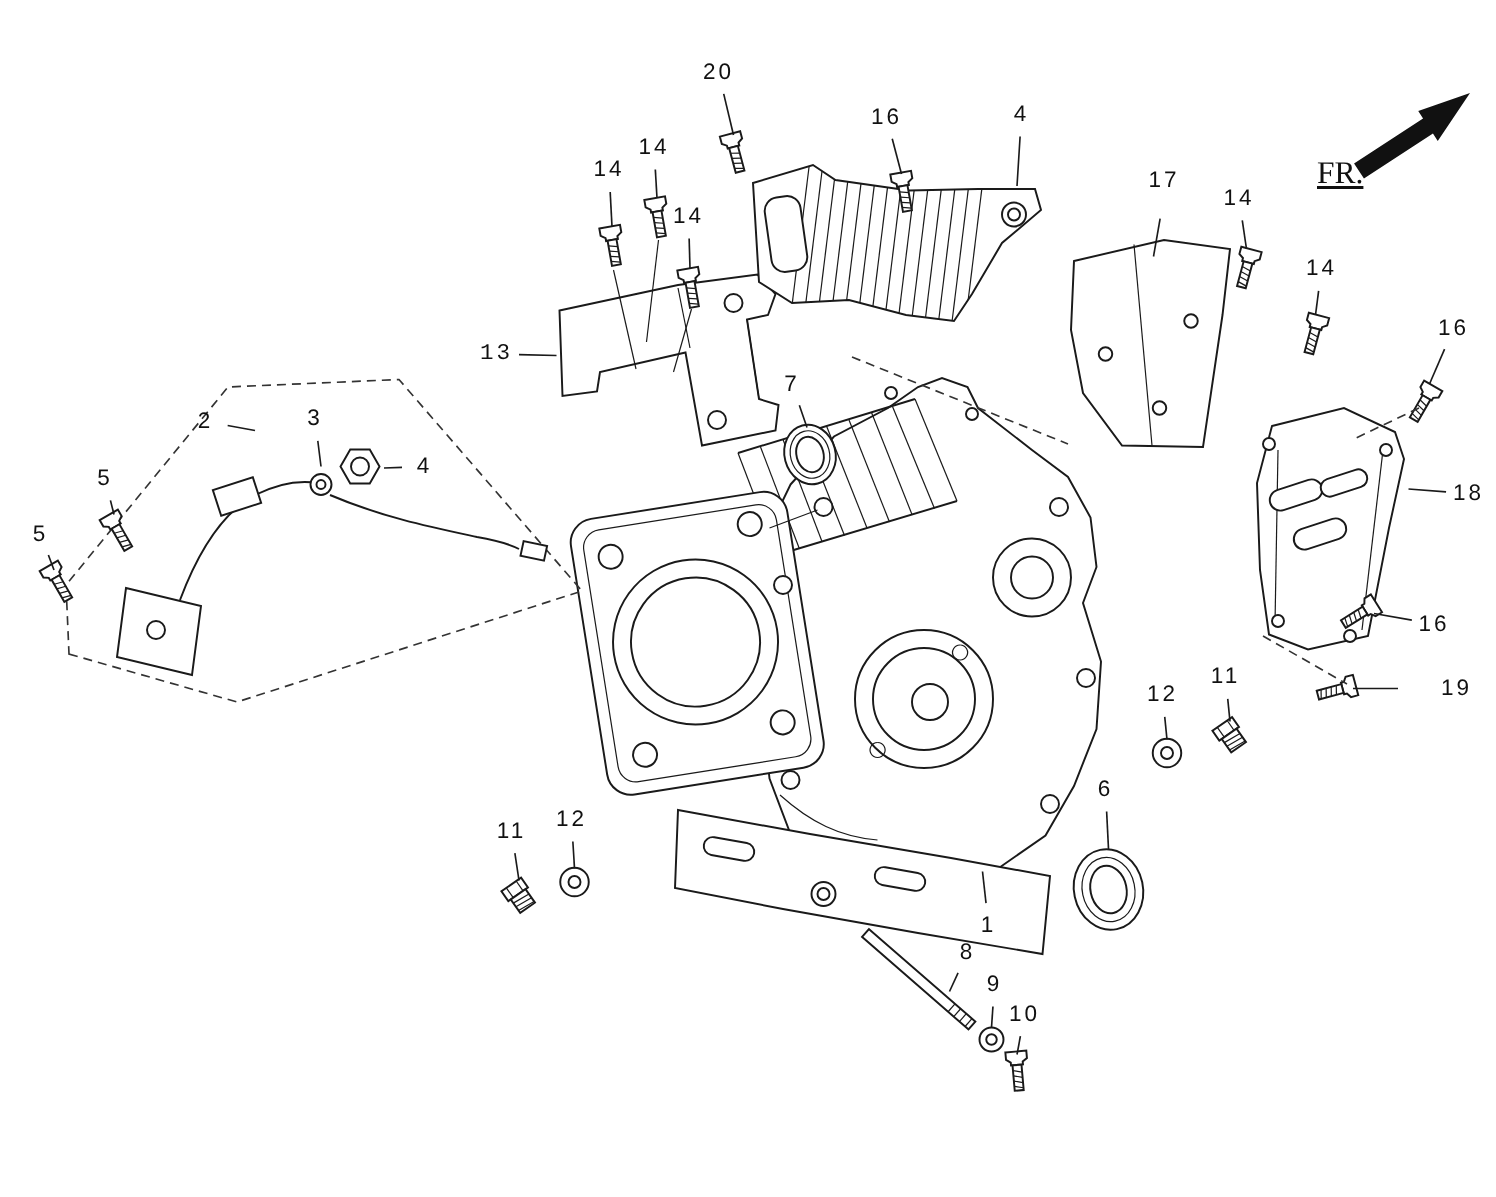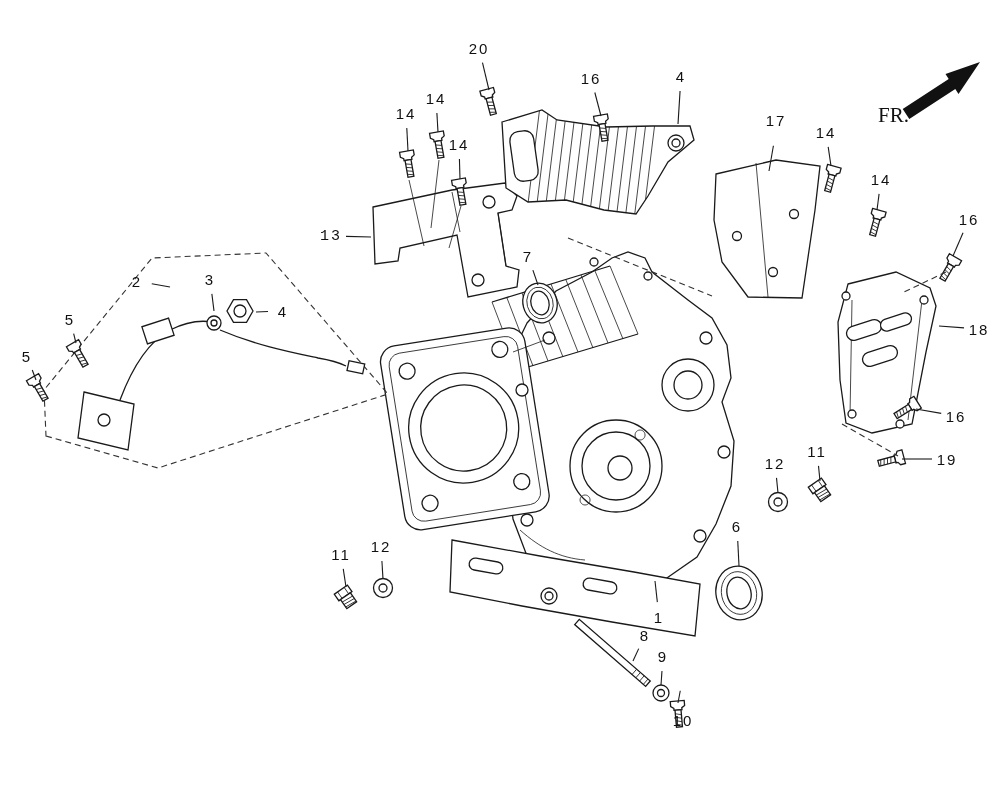--- a/index.html
+++ b/index.html
@@ -2,21 +2,21 @@
 <html><head>
 <meta charset="utf-8">
 <style>
   html,body{margin:0;padding:0;background:#fff;}
   .stage{position:relative;width:997px;height:798px;background:#ffffff;overflow:hidden;
          font-family:"Liberation Sans",sans-serif;}
   .stage svg{position:absolute;left:0;top:0;}
   .callout{position:absolute;transform:translate(-50%,-50%);font-size:15px;color:#111;
            letter-spacing:2px;white-space:nowrap;user-select:none;}
   .fr-label{position:absolute;left:878px;top:103px;font-family:"Liberation Serif",serif;
-            font-size:21px;color:#111;}
+            font-size:21px;color:#111;text-decoration:underline;}
   .ln{stroke:#1a1a1a;stroke-width:1.3;fill:none;}
   .fw{stroke:#1a1a1a;stroke-width:1.3;fill:#ffffff;}
   .thin{stroke:#1a1a1a;stroke-width:0.8;fill:none;}
   .dash{stroke:#333;stroke-width:1.1;fill:none;stroke-dasharray:6 4;}
   .leader{stroke:#1a1a1a;stroke-width:1.1;fill:none;}
   .solid{fill:#111;stroke:none;}
 </style>
 </head>
 <body>
 
@@ -289,25 +289,25 @@
       <div class="callout" style="left: 969px; top: 219px;">16</div>
       <div class="callout" style="left: 331px; top: 236px; font-family: Liberation Mono, monospace;">13</div>
       <div class="callout" style="left: 528px; top: 256px;">7</div>
       <div class="callout" style="left: 137px; top: 281px;">2</div>
       <div class="callout" style="left: 210px; top: 279px;">3</div>
       <div class="callout" style="left: 283px; top: 311px;">4</div>
       <div class="callout" style="left: 70px; top: 319px;">5</div>
       <div class="callout" style="left: 27px; top: 356px;">5</div>
       <div class="callout" style="left: 979px; top: 329px;">18</div>
       <div class="callout" style="left: 956px; top: 416px;">16</div>
-      <div class="callout" style="left: 947px; top: 459px;">19</div>
+      <div class="callout" style="left: 971px; top: 459px;">19</div>
       <div class="callout" style="left: 775px; top: 463px;">12</div>
       <div class="callout" style="left: 817px; top: 451px;">11</div>
       <div class="callout" style="left: 737px; top: 526px;">6</div>
       <div class="callout" style="left: 341px; top: 554px;">11</div>
       <div class="callout" style="left: 381px; top: 546px;">12</div>
       <div class="callout" style="left: 659px; top: 617px;">1</div>
       <div class="callout" style="left: 645px; top: 635px;">8</div>
       <div class="callout" style="left: 663px; top: 656px;">9</div>
-      <div class="callout" style="left: 683px; top: 676px; margin-top: 44px;">10</div>
+      <div class="callout" style="left: 683px; top: 676px;">10</div>
     </div>
 
 </div>
 
 </body></html>

